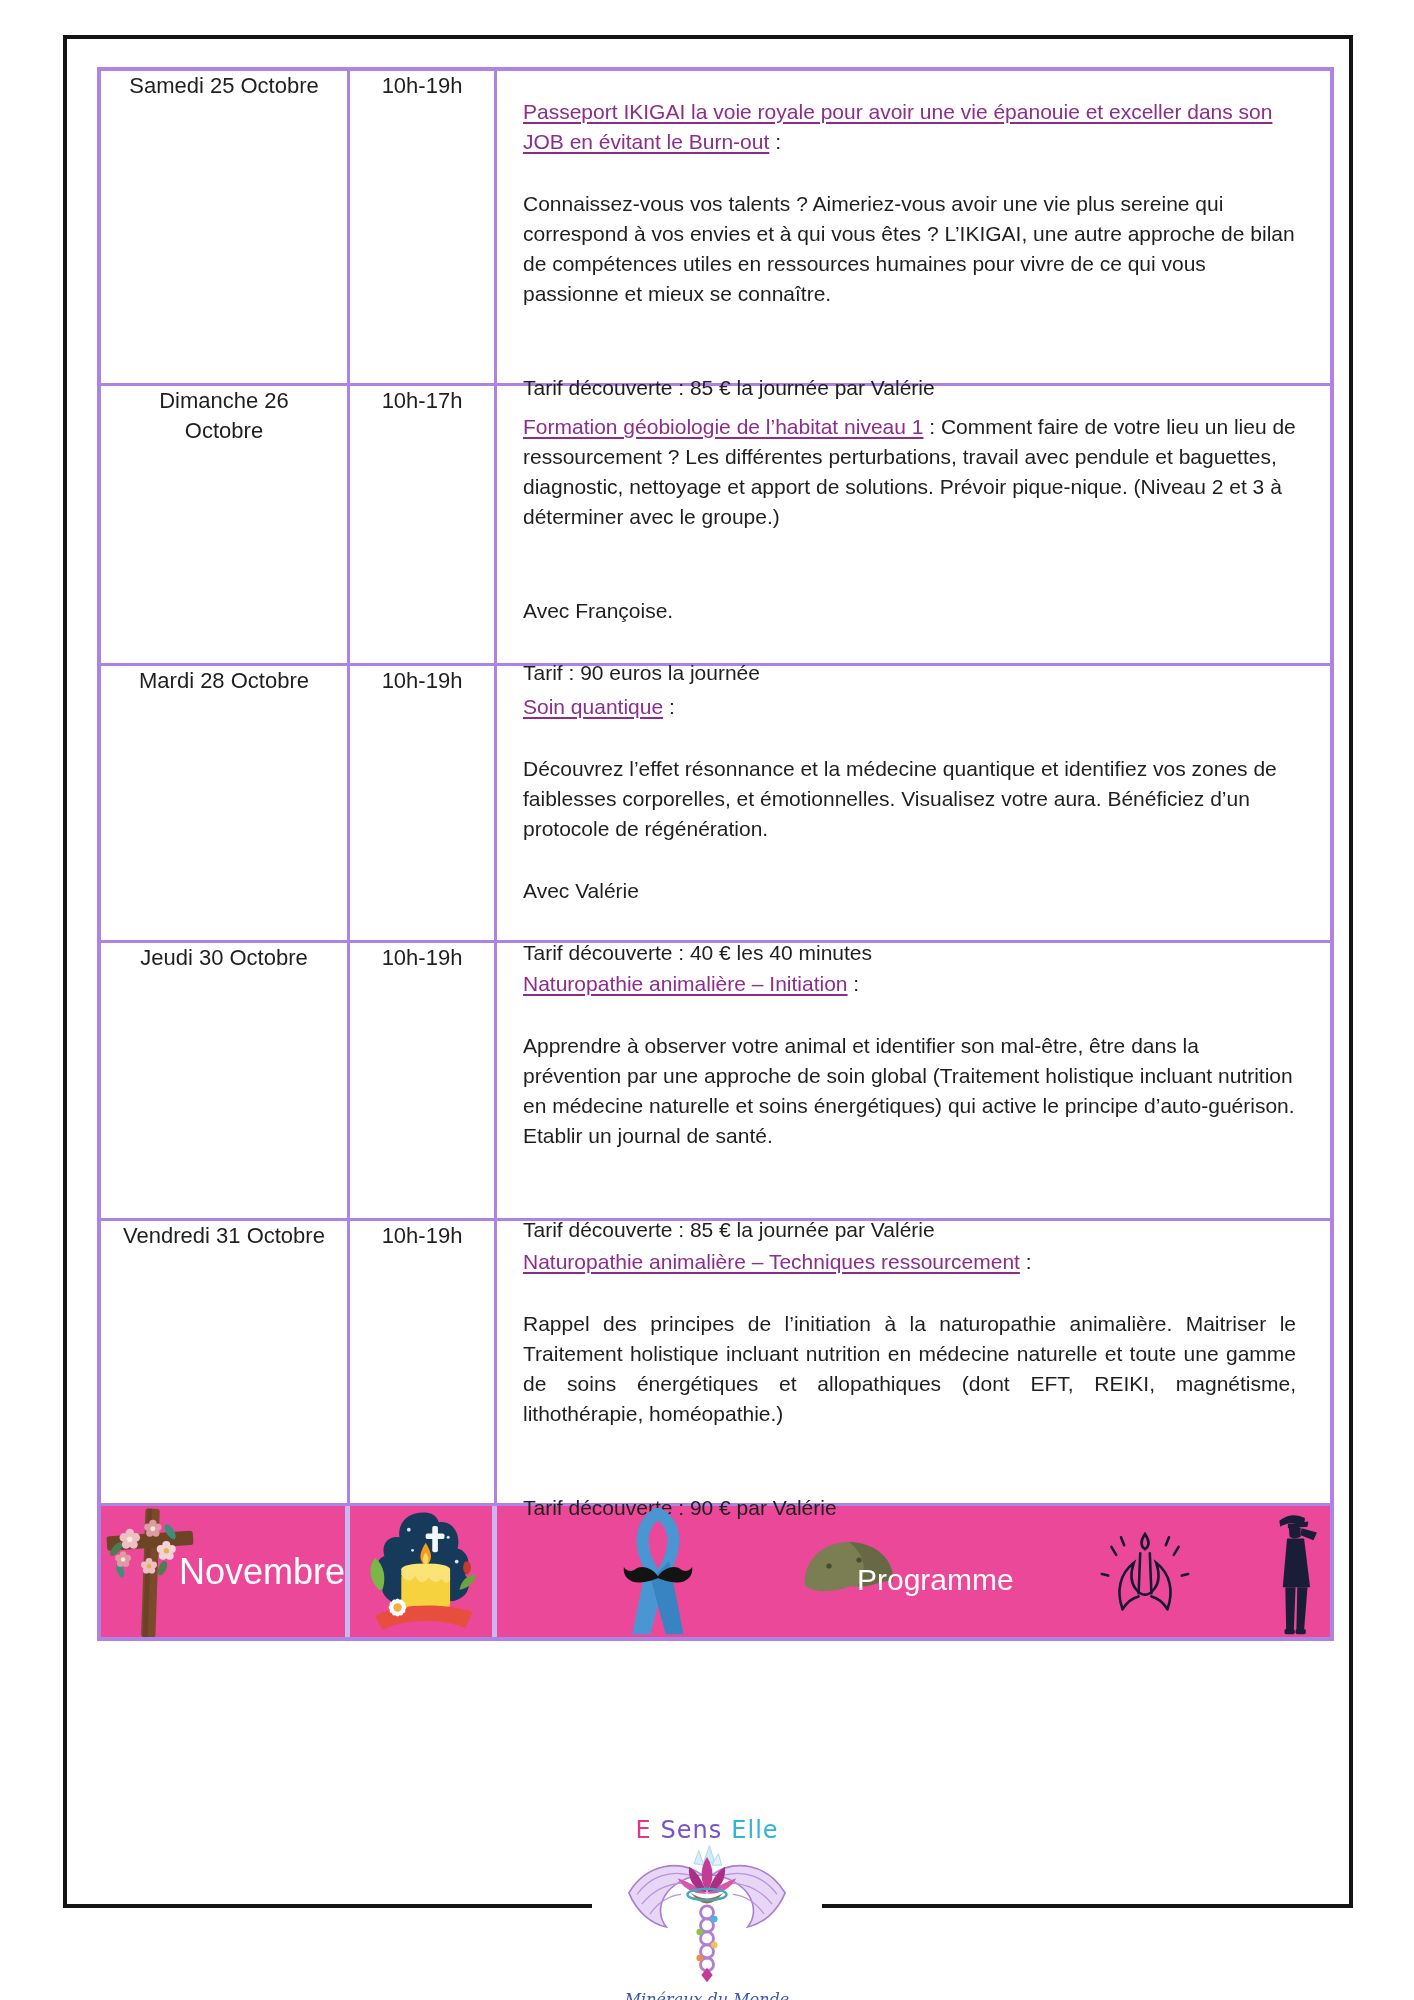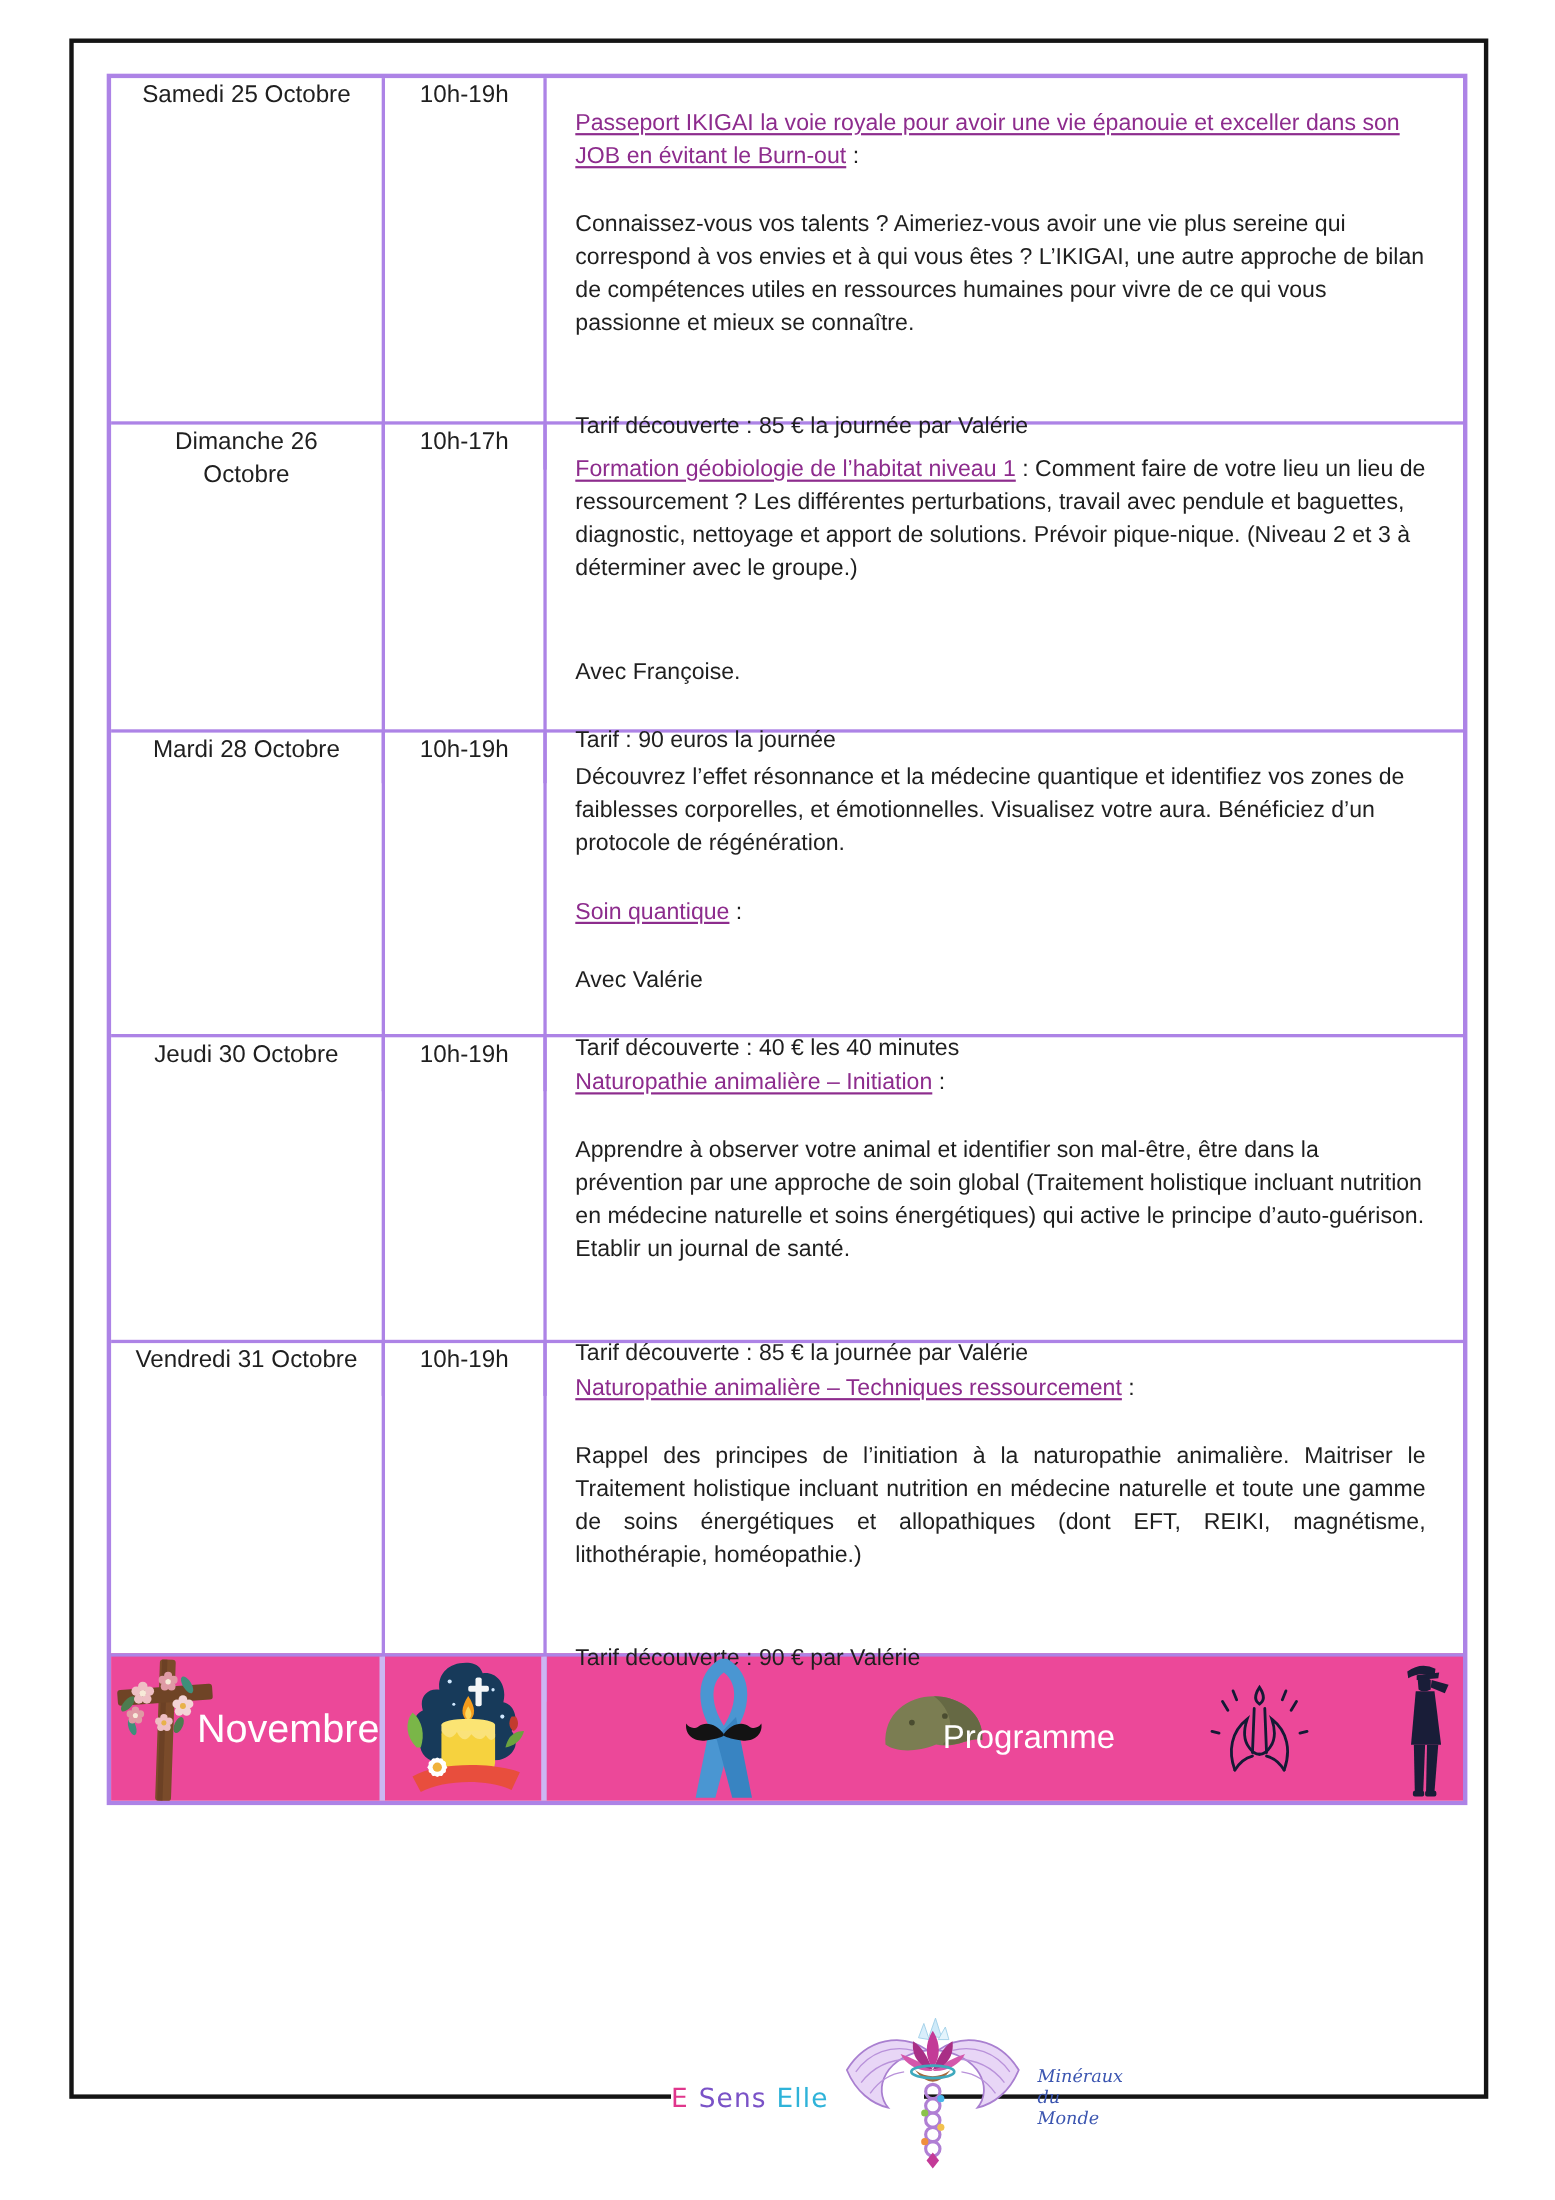--- a/index.html
+++ b/index.html
@@ -39,22 +39,22 @@
   .month{flex:1;text-align:center;margin-left:78px;font-size:36px;}
   .b2{display:flex;align-items:center;justify-content:center;}
   .b3 .ribbon-wrap{position:absolute;left:118px;top:2px;}
   .prog-group{position:absolute;left:360px;top:57px;}
   .helmet-svg{position:absolute;left:-58px;top:-28px;}
   .programme{font-size:30px;position:relative;}
   .hands-svg{position:absolute;left:600px;top:16px;}
   .soldier-svg{position:absolute;right:6px;bottom:-2px;}
   
   .logo{
-    position:absolute;left:610px;top:1812px;width:230px;height:186px;background:#ffffff;
-    display:flex;flex-direction:row;align-items:center;z-index:5;
+    position:absolute;left:592px;top:1812px;width:230px;height:186px;background:#ffffff;
+    display:flex;flex-direction:column;align-items:center;z-index:5;
   }
   .logo-name{font-size:24px;letter-spacing:1px;font-family:"DejaVu Sans",sans-serif;margin-top:4px;}
   .logo-name .p0{color:#e0368c;margin-right:9px;}
   .logo-name .p1{color:#7a52c7;margin-right:9px;}
   .logo-name .p2{color:#2fb3d9;}
   .logo-tagline{font-family:"DejaVu Serif",serif;font-style:italic;font-size:16px;color:#3b55b0;margin-top:2px;}
 </style>
 </head>
 <body>
 
@@ -93,22 +93,22 @@
   </div>
 
   <div class="t-row r3">
     <div class="c-date">
         <span>Mardi 28 Octobre</span>
       </div>
     <div class="c-time">
         <span>10h-19h</span>
       </div>
     <div class="c-desc">
+      <p class="para"><span class="event-title">Soin quantique</span><span> :</span></p>
       <p class="para">Découvrez l’effet résonnance et la médecine quantique et identifiez vos zones de faiblesses corporelles, et émotionnelles. Visualisez votre aura. Bénéficiez d’un protocole de régénération.</p>
-      <p class="para"><span class="event-title">Soin quantique</span><span> :</span></p>
       <p class="para">Avec Valérie</p>
       <p class="para">Tarif découverte : 40 € les 40 minutes</p>
     </div>
   </div>
 
   <div class="t-row r4">
     <div class="c-date">
         <span>Jeudi 30 Octobre</span>
       </div>
     <div class="c-time">

